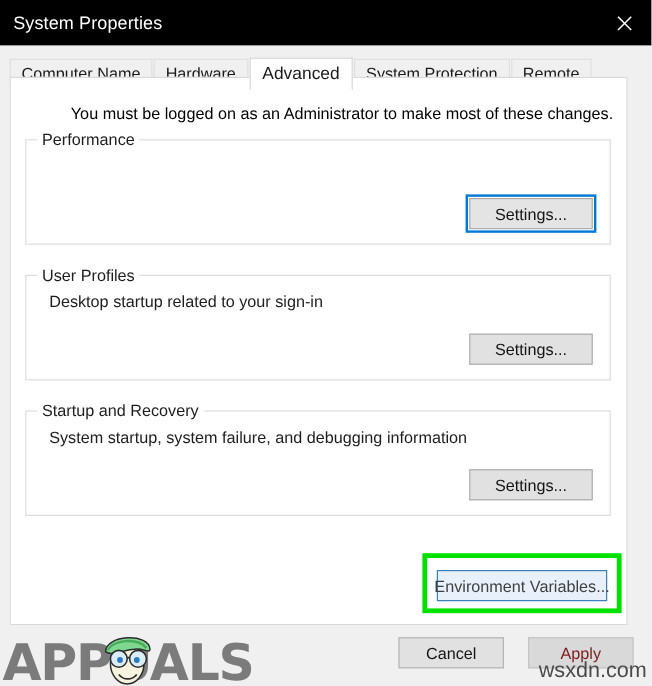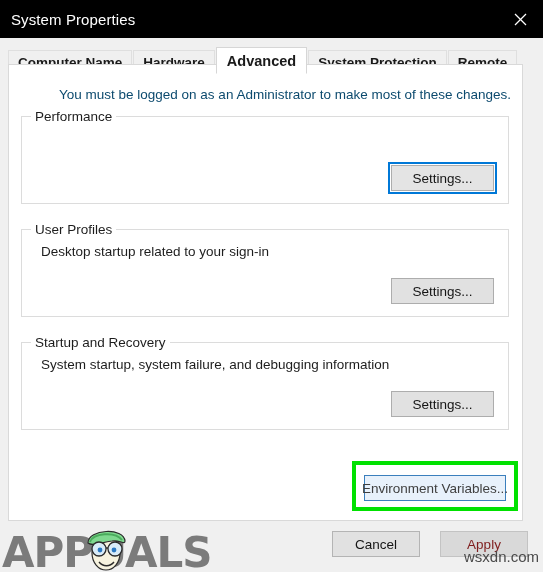--- a/index.html
+++ b/index.html
@@ -39,23 +39,22 @@
   .close-btn svg { display: block; }
 
   
   .tabstrip {
     position: absolute; left: 0; top: 38px;
     width: 543px; height: 25px;
     background: #f0f0f0;
   }
   .tabs {
     position: absolute; left: 8px; top: 10px;
-    display: flex; align-items: center;
+    display: flex; align-items: flex-start;
     height: 25px;
-    font-weight: bold;
   }
   .tab {
     height: 23px;
     padding: 0 9px 0 9px;
     display: flex; align-items: center;
     background: #f0f0f0;
     border: 1px solid #dfdfdf;
     border-bottom: none;
     font-size: 13.5px;
     color: #1a1a1a;
@@ -81,21 +80,21 @@
     position: absolute;
     left: 8px; top: 64px;
     width: 515px; height: 457px;
     background: #ffffff;
     border: 1px solid #d9d9d9;
   }
   .intro {
     position: absolute;
     left: 50px; top: 22px;
     font-size: 13.5px;
-    color: #0c4a6e;
+    color: #000000;
     white-space: nowrap;
   }
 
   
   .group {
     position: absolute;
     left: 12px; width: 488px;
     border: 1px solid #dcdcdc;
     background: #ffffff;
   }
@@ -203,21 +202,21 @@
     font-family: "DejaVu Sans", sans-serif;
   }
   .appuals-face {
     position: absolute;
     left: 79px; top: 2px;
     width: 54px; height: 54px;
   }
   .wsxdn {
     position: absolute;
     right: 4px; top: 548px;
-    font-size: 15px;
+    font-size: 18px;
     color: #4a4a4a;
     font-family: "Liberation Sans", sans-serif;
     pointer-events: none;
     margin-left: 40px;
   }
 </style>
 </head>
 <body>
 
 <div id="root">

